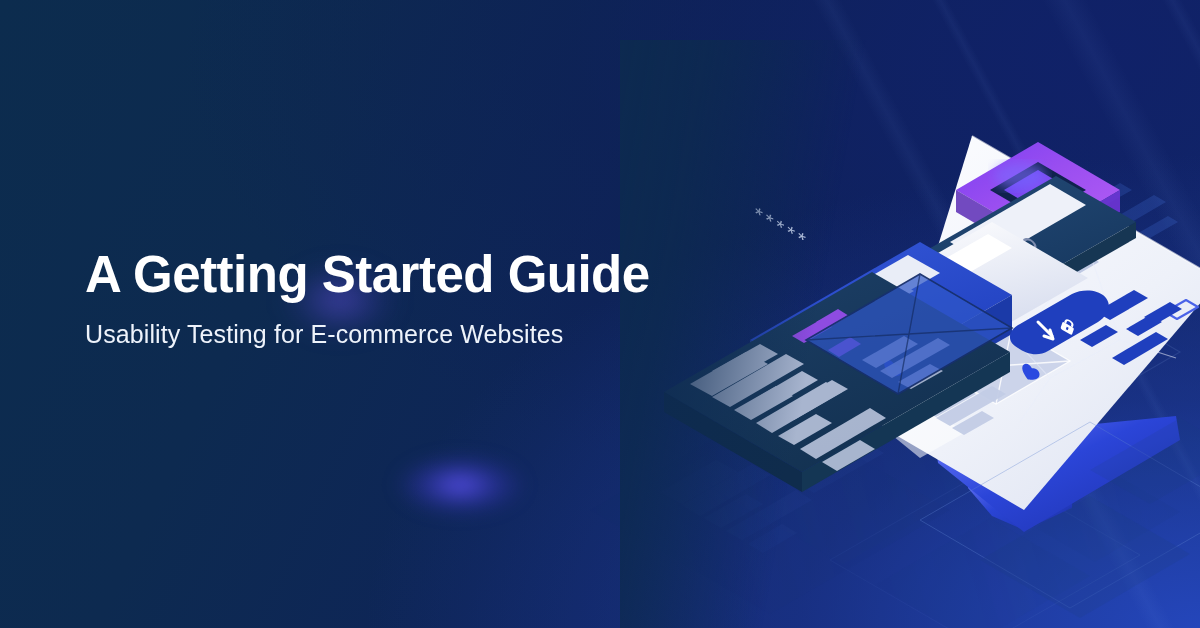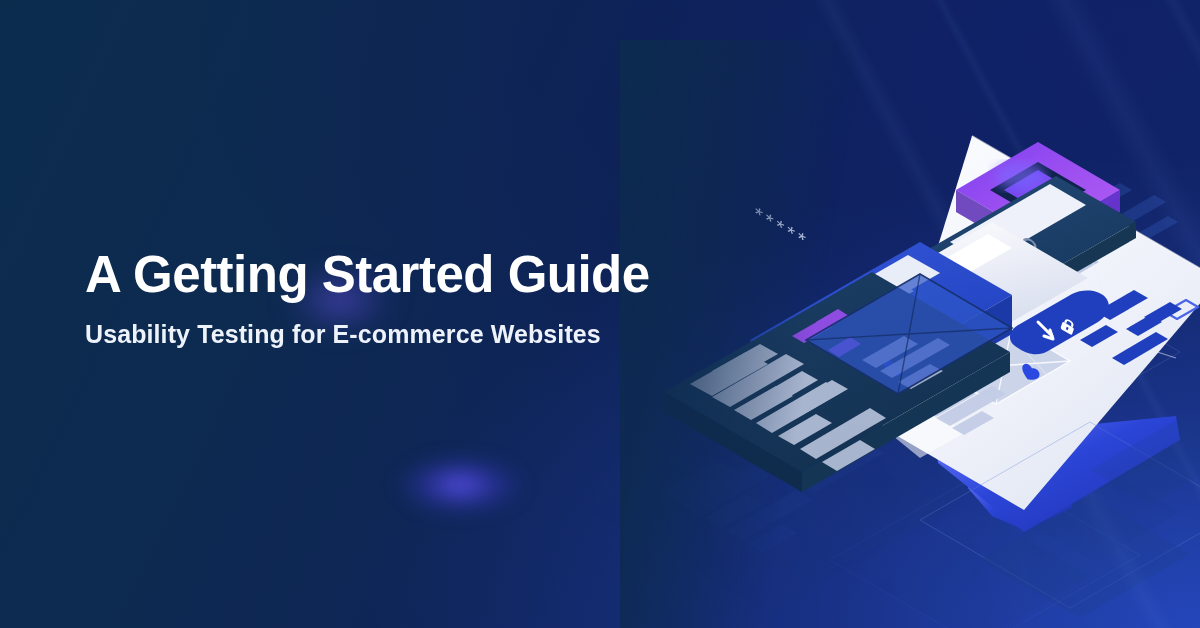--- a/index.html
+++ b/index.html
@@ -21,21 +21,21 @@
   .sheen i{position:absolute; background:linear-gradient(90deg,rgba(120,160,255,0) 0%,rgba(130,170,255,.055) 50%,rgba(120,160,255,0) 100%); transform:rotate(-28deg); transform-origin:0 0;}
 
   
   .copy{position:absolute; left:85px; top:246px; z-index:40;}
   .title{
     color:#ffffff; font-size:51px; line-height:58px;
     font-weight:700; letter-spacing:-.5px; white-space:nowrap;
   }
   .subtitle{
     margin-top:14px; color:#eef3fb; font-size:25px; line-height:32px;
-    font-weight:700; letter-spacing:.1px; white-space:nowrap;
+    font-weight:400; letter-spacing:.1px; white-space:nowrap;
   }
 
   
   .art{
     position:absolute; right:-40px; top:40px;
     width:620px; height:590px;
     z-index:20;
   }
   .art svg{width:100%; height:100%; display:block; overflow:visible;}
 

